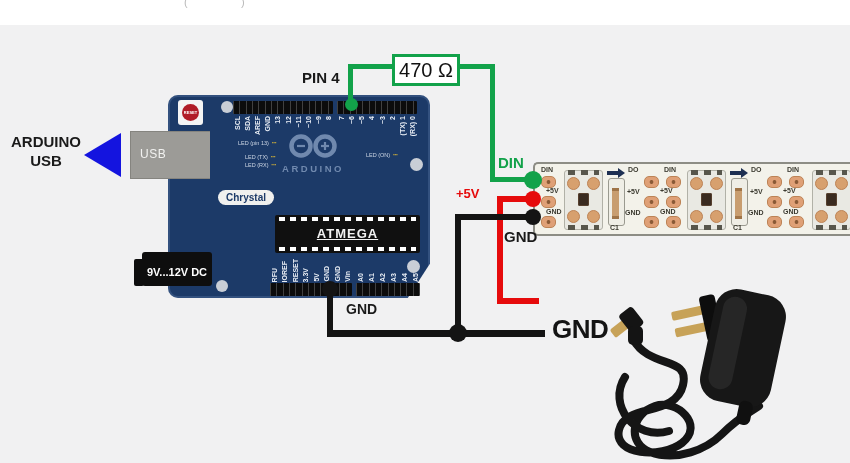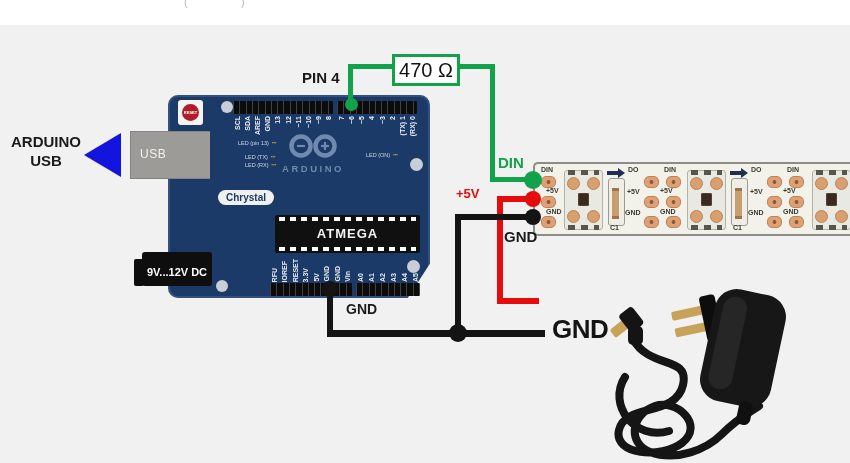--- a/index.html
+++ b/index.html
@@ -41,21 +41,21 @@
                color:#e9eef5;width:9px;text-align:left;line-height:9px;}
   .pinrow.top{align-items:flex-start;height:38px;}
   .pinrow.bot{align-items:flex-end;height:34px;}
   .ledlbl{position:absolute;font-size:5.5px;color:#ccd6e4;white-space:nowrap;}
   .ledlbl::after{content:"▪▪▪";color:#bba23f;font-size:4.5px;margin-left:3px;vertical-align:1px;}
   .logo{position:absolute;left:282px;top:133px;width:62px;text-align:center;}
   .logo .word{display:block;color:#7089ae;font-size:9.5px;font-weight:700;letter-spacing:2.5px;margin-top:0px;}
   .chrystal{position:absolute;left:218px;top:190px;background:#f0f0ee;color:#1c3a68;font-size:10px;
             font-weight:700;padding:2px 8px;border-radius:9px;}
   .atmega{position:absolute;left:275px;top:215px;width:145px;height:38px;background:#101010;border-radius:2px;
-          color:#f2f2f2;font-size:13px;font-weight:700;letter-spacing:1px;text-align:center;line-height:38px;}
+          color:#f2f2f2;font-size:13px;font-weight:700;letter-spacing:1px;text-align:center;line-height:38px;text-decoration:underline;}
   .dash{position:absolute;left:4px;width:137px;height:4px;
         background:repeating-linear-gradient(90deg,#ffffff 0 6px,transparent 6px 11px);}
   
   .wire{position:absolute;}
   .wg{background:#12a24a;} .wr{background:#e60b0c;} .wb{background:#141414;}
   .dot{position:absolute;border-radius:50%;}
   .resistor{position:absolute;left:392px;top:54px;width:62px;height:26px;background:#fff;
             border:3.5px solid #12a24a;color:#111;font-size:20px;text-align:center;line-height:26px;z-index:6;}
   
   .strip{position:absolute;left:533px;top:162px;width:317px;height:70px;background:#f3f2ea;

